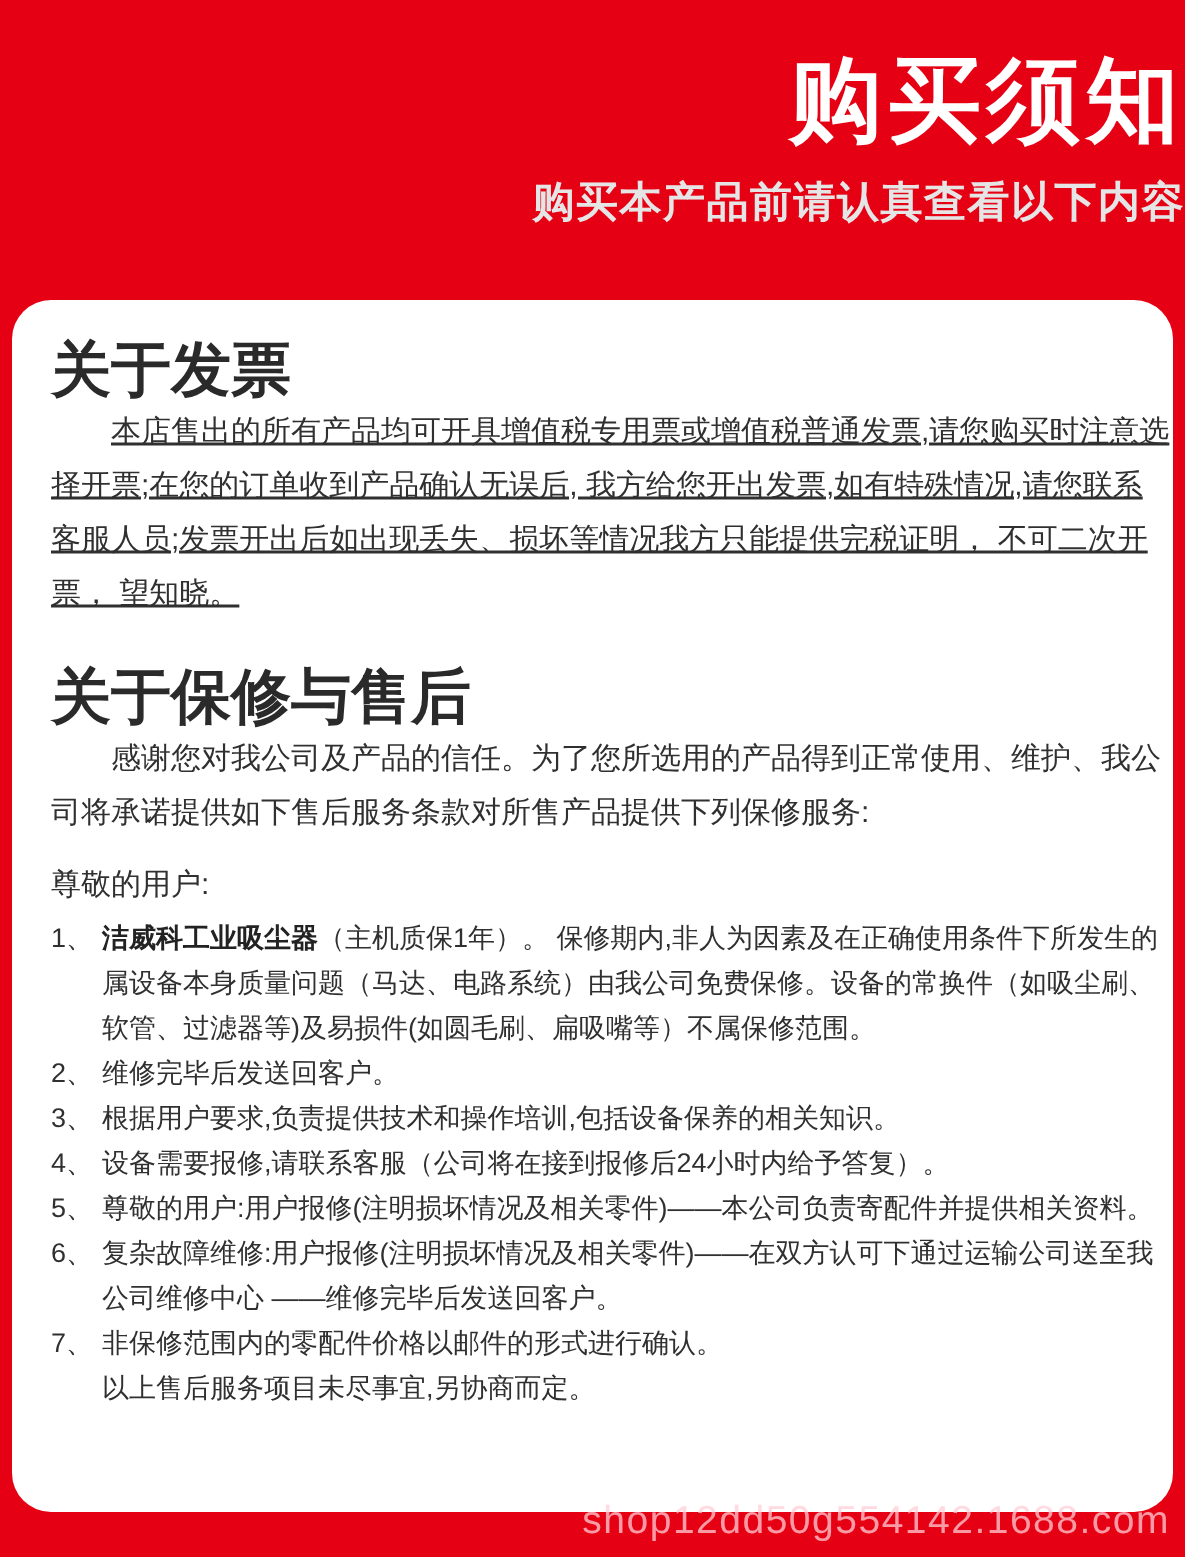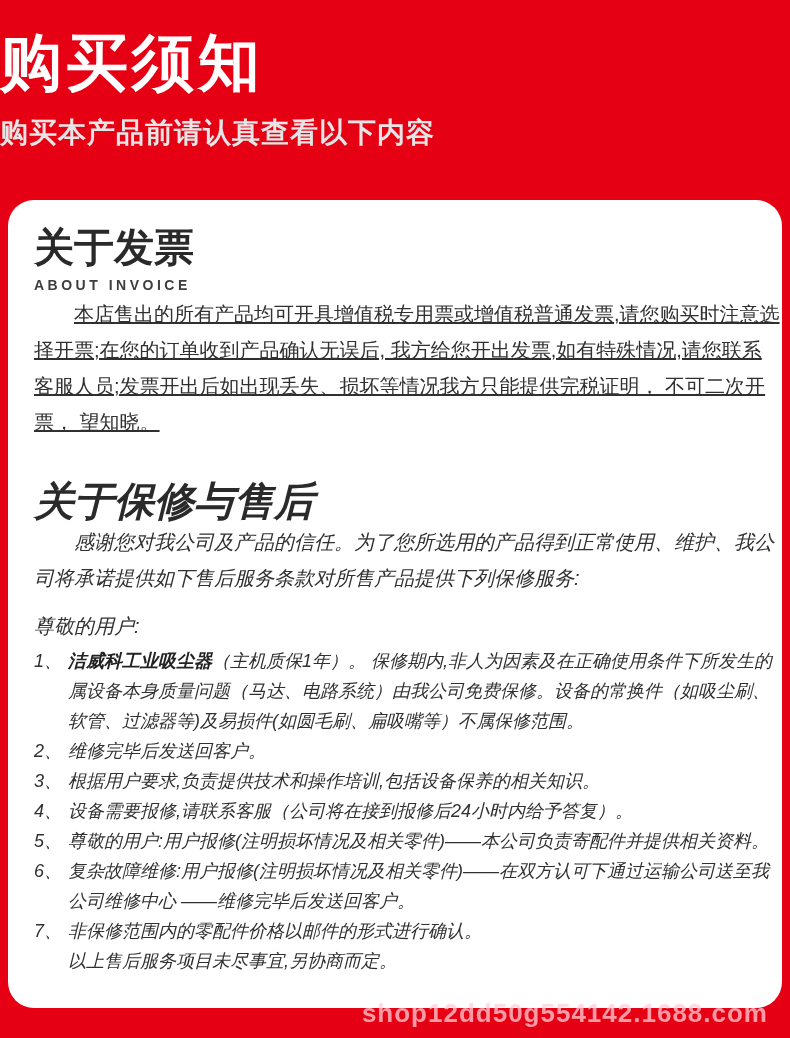--- a/index.html
+++ b/index.html
@@ -2,21 +2,21 @@
 <html><head>
 <meta charset="utf-8">
 <style>
   html,body{margin:0;padding:0;}
   body{
     width:790px;height:1038px;position:relative;overflow:hidden;
     background:#e60014;
     font-family:"Liberation Sans","DejaVu Sans",sans-serif;
   }
   
-  .hdr{position:absolute;top:0;left:0;width:790px;height:236px;text-align:left;color:#ffffff;font-family:Liberation Mono, monospace;}
+  .hdr{position:absolute;top:0;left:0;width:790px;height:236px;text-align:right;color:#ffffff;}
   .hdr-title{
     margin:0;padding-top:32px;font-size:62px;line-height:72px;font-weight:900;
     letter-spacing:4px;color:#ffffff;
   }
   .hdr-sub{
     margin:14px 0 0 0;font-size:28px;line-height:34px;font-weight:700;
     letter-spacing:1px;color:#e5e5e5;
   }
   
   .card{
@@ -29,48 +29,47 @@
   }
   .sec-sub{
     margin:4px 0 0 0;font-size:14px;line-height:22px;font-weight:700;color:#3d3d3d;
   }
   .sp-wide{letter-spacing:3.5px;}
   .sp-narrow{letter-spacing:0.6px;}
   .body-p{margin:0;font-size:20px;line-height:36px;color:#303030;}
   .indent{text-indent:2em;}
   .mt14{text-decoration:underline;}
   .mt12{margin-top:12px;}
-  .warranty-sec{margin-top:38px;font-style:italic;}
+  .warranty-sec{margin-top:28px;}
   
   ol.terms{list-style:none;margin:2px 0 0 0;padding:0;}
   ol.terms li{display:flex;font-size:18px;line-height:30px;color:#303030;}
   ol.terms .num{flex:none;width:34px;}
   ol.terms .li-body{flex:1;}
   ol.terms .lead{font-weight:800;color:#222222;}
   .note{margin:0 0 0 34px;font-size:18px;line-height:30px;color:#303030;}
   
   .watermark{
-    position:absolute;right:22px;top:998px;z-index:5;
-    font-size:26px;font-weight:700;letter-spacing:1px;
+    position:absolute;right:10px;top:998px;z-index:5;
+    font-size:26px;font-weight:400;letter-spacing:1px;
     color:rgba(255,205,213,0.75);
   }
 </style>
 </head>
 <body>
 
 <header class="hdr">
   <h1 class="hdr-title">购买须知</h1>
   <p class="hdr-sub">购买本产品前请认真查看以下内容</p>
 </header>
 
 <main class="card">
 
   <section>
     <h2 class="sec-title">关于发票</h2>
-    <p class="sec-sub sp-wide">ABOUT INVOICE</p>
     <p class="body-p indent mt14">本店售出的所有产品均可开具增值税专用票或增值税普通发票,请您购买时注意选择开票;在您的订单收到产品确认无误后, 我方给您开出发票,如有特殊情况,请您联系客服人员;发票开出后如出现丢失、损坏等情况我方只能提供完税证明， 不可二次开票， 望知晓。</p>
   </section>
 
   <section class="warranty-sec">
     <h2 class="sec-title">关于保修与售后</h2>
     <p class="body-p indent">感谢您对我公司及产品的信任。为了您所选用的产品得到正常使用、维护、我公司将承诺提供如下售后服务条款对所售产品提供下列保修服务:</p>
     <p class="body-p mt12">尊敬的用户:</p>
 
     <ol class="terms">
       <li>

